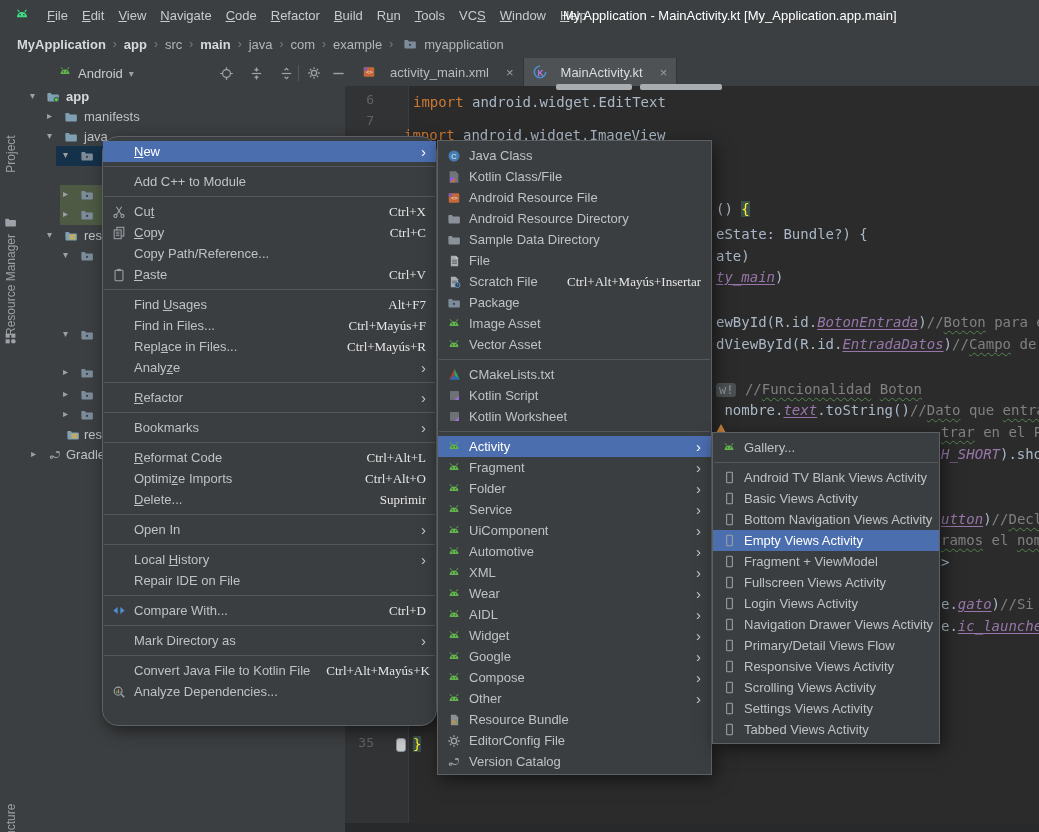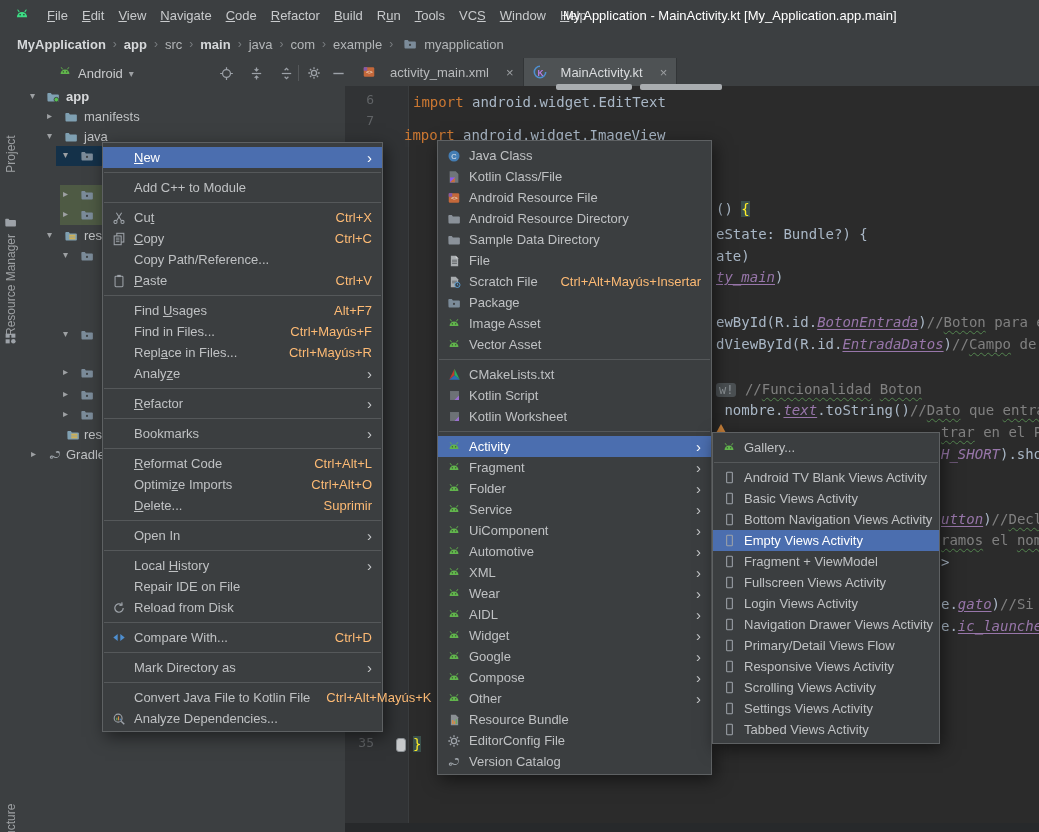--- a/index.html
+++ b/index.html
@@ -55,28 +55,28 @@
   .br{color:#ffef28;background:#3b514d;}
   .chip{color:#90969a;background:#4b5053;border-radius:3px;padding:0 3px;font-size:12px;}
   .sliver{position:absolute;top:84px;height:6px;background:#a9adb0;border-radius:2px;}
   #warn-tri{position:absolute;left:716px;top:424px;width:0;height:0;
             border-left:5px solid transparent;border-right:5px solid transparent;border-bottom:9px solid #d98c3f;}
   #foldchip{position:absolute;left:396px;top:738px;width:8px;height:12px;background:#c8cacc;border-radius:3px;border:1px solid #8b9094;}
   #bottomstrip{position:absolute;left:345px;right:0;bottom:0;height:9px;background:#27292b;}
   
   .popup{position:absolute;background:#3b3e40;border:1px solid #5e6163;box-sizing:border-box;
          padding:4px 0;box-shadow:3px 5px 16px rgba(0,0,0,.5);}
-  #ctx-menu{left:102px;top:142px;width:281px;height:590px;z-index:50;}
+  #ctx-menu{left:102px;top:136px;width:335px;height:590px;z-index:50;border-radius:16px;}
   #new-submenu{left:437px;top:140px;width:275px;height:635px;z-index:51;}
   #activity-submenu{left:712px;top:432px;width:228px;height:312px;z-index:52;}
   .mi{height:21px;display:flex;align-items:center;padding:0 10px 0 7px;}
   .mi .ic{width:18px;min-width:18px;height:16px;display:inline-flex;align-items:center;justify-content:center;margin-right:6px;}
   .mi .lbl{color:#bfc1c3;white-space:nowrap;}
   .mi .lbl u{text-decoration:underline;}
-  .mi .sc{margin-left:auto;color:#fdba74;padding-left:16px;white-space:nowrap;}
+  .mi .sc{margin-left:auto;color:#e5e5e5;padding-left:16px;white-space:nowrap;font-family:Liberation Serif, serif;}
   .mi .arrow{margin-left:auto;color:#c5c7c9;font-size:15px;line-height:1;}
   .mi.selected{background:#4b6eaf;}
   .mi.selected .lbl,.mi.selected .sc,.mi.selected .arrow{color:#ffffff;}
   .msep{height:1px;background:#55585a;margin:4px 1px;}
   .ic svg{display:block;}
 </style>
 </head>
 <body>
 
 <div id="app">
@@ -460,29 +460,20 @@
       <div class="msep"></div>
       <div class="mi">
         <span class="ic"></span>
         <span class="lbl">Local <u>H</u>istory</span>
         <span class="arrow">›</span>
       </div>
       <div class="mi">
         <span class="ic"></span>
         <span class="lbl">Repair IDE on File</span>
       </div>
-      <div class="mi">
-        <span class="ic">
-          <svg viewBox="0 0 16 16" width="14" height="14" fill="none" stroke="#9da2a8" stroke-width="1.4">
-            <path d="M12.8 8A4.8 4.8 0 1 1 11 4.3"></path>
-            <path d="M11.2 1.6l.3 3-3 .3" stroke-linejoin="round"></path>
-          </svg>
-        </span>
-        <span class="lbl">Reload from Disk</span>
-      </div>
       <div class="msep"></div>
       <div class="mi">
         <span class="ic">
           <svg viewBox="0 0 16 16" width="14" height="14">
             <path d="M6.5 3.5v8l-5-4z" fill="#4e8fd0"></path>
             <path d="M9.5 3.5v8l5-4z" fill="#4e8fd0"></path>
           </svg>
         </span>
         <span class="lbl">Compare With...</span>
         <span class="sc">Ctrl+D</span>

